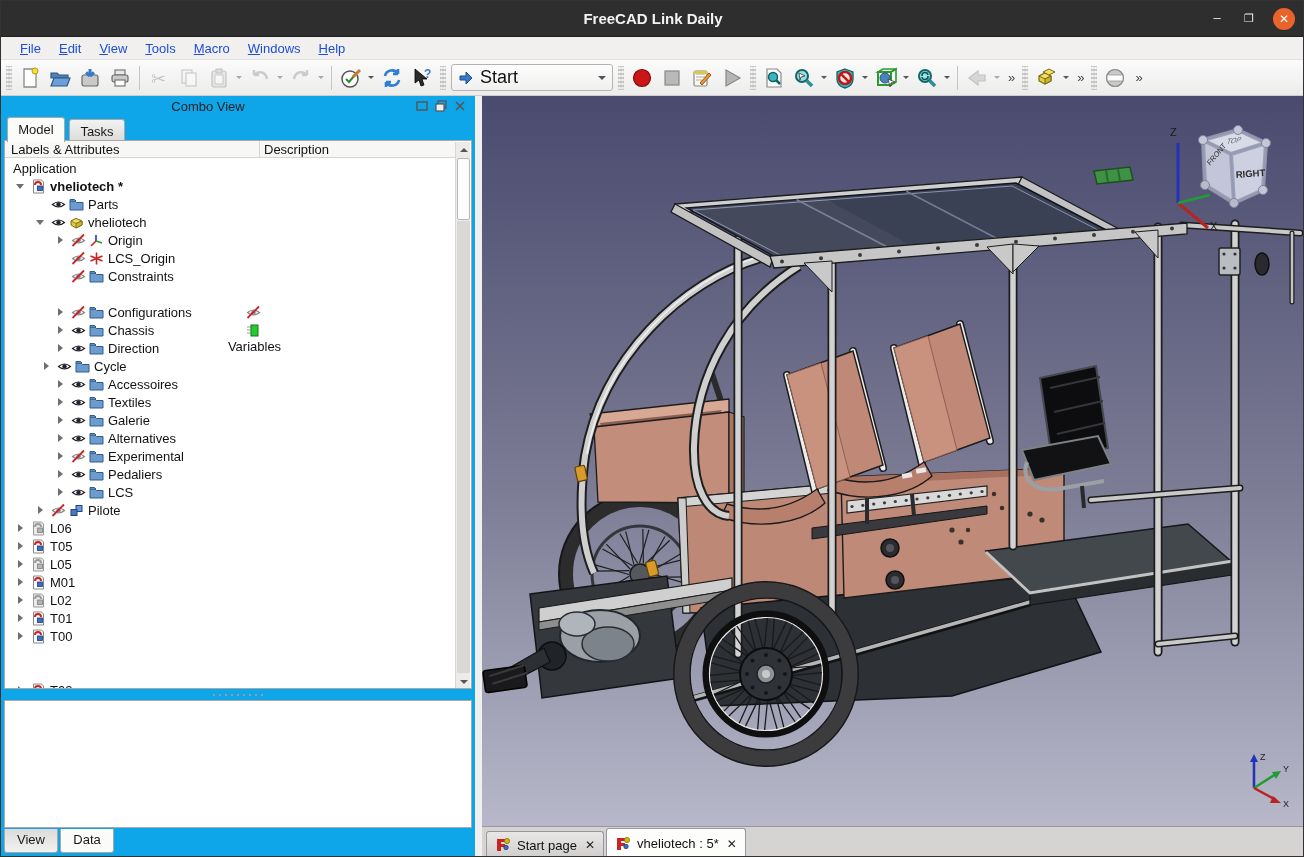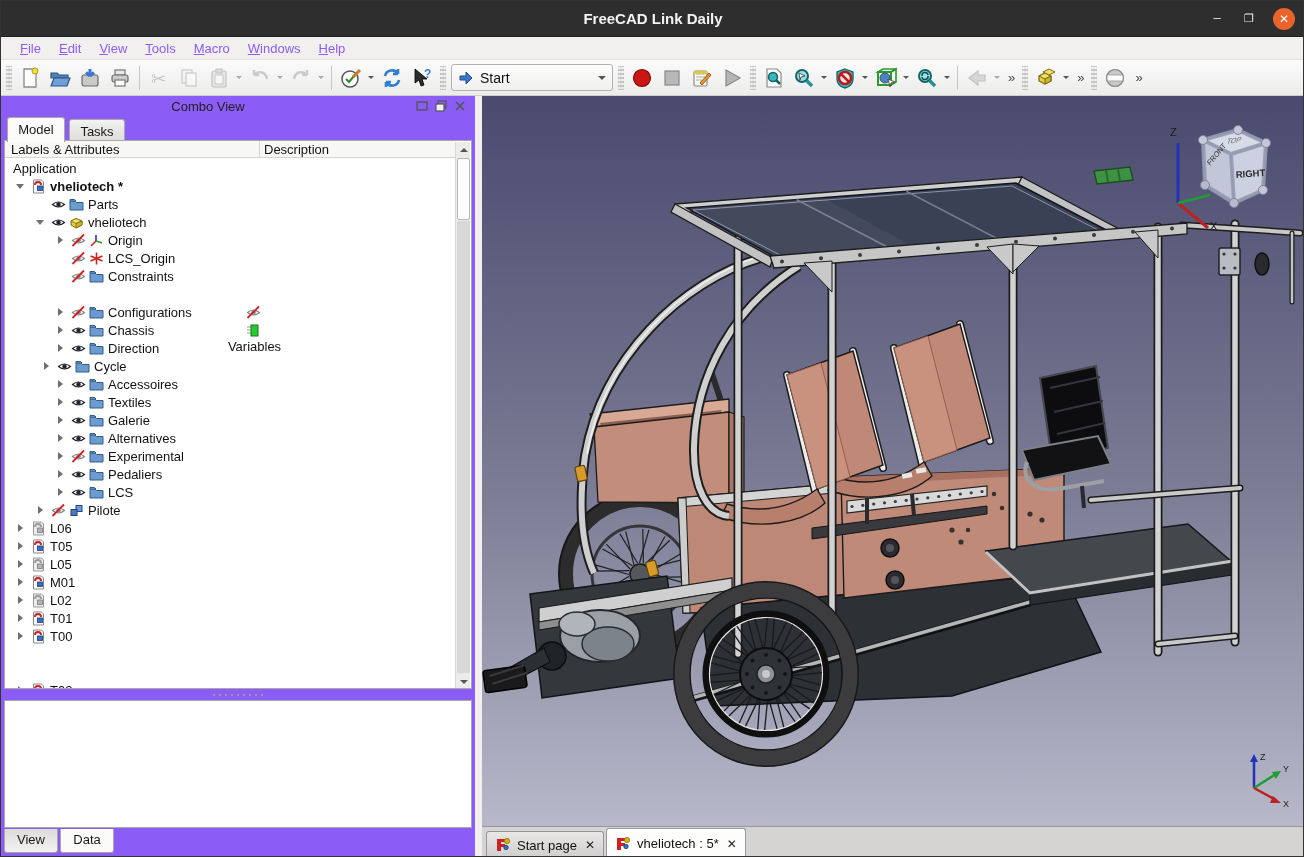--- a/index.html
+++ b/index.html
@@ -6,37 +6,37 @@
   *{box-sizing:border-box;font-family:"Liberation Sans","DejaVu Sans",sans-serif;}
   #win{position:relative;width:1304px;height:857px;background:#f1f0ef;overflow:hidden;border:1px solid #333;}
   
   #titlebar{position:absolute;left:0;top:0;width:1304px;height:36px;background:#2e2e2e;border-bottom:1px solid #1f1f1f;}
   #titletext{position:absolute;left:0;right:0;top:9px;text-align:center;color:#f3f3f3;font-size:15px;font-weight:bold;}
   .wbtn{position:absolute;top:7px;width:24px;height:22px;color:#e8e8e8;text-align:center;line-height:20px;font-size:13px;cursor:default;}
   #btn-min{right:76px;} #btn-max{right:44px;font-size:11px;}
   #btn-close{right:10px;width:22px;height:22px;border-radius:50%;background:#e9632a;color:#fff;line-height:22px;font-size:12px;font-weight:bold;}
   
   #menubar{position:absolute;left:0;top:36px;width:1304px;height:23px;background:#f1f0ef;border-bottom:1px solid #e2e1e0;display:flex;align-items:center;padding-left:10px;}
-  .mi{font-size:13px;color:#8b5cf6;padding:2px 9px;cursor:default;}
+  .mi{font-size:13px;color:#1d4ed8;padding:2px 9px;cursor:default;}
   .mi u{text-decoration:underline;}
   
   #toolbar{position:absolute;left:0;top:59px;width:1304px;height:36px;background:linear-gradient(#fbfbfb,#ececeb);border-bottom:1px solid #cfcecd;display:flex;align-items:center;padding-left:2px;}
   .tb-handle{width:6px;height:24px;margin:0 3px;background-image:radial-gradient(#b9b8b7 1px,transparent 1.2px);background-size:3px 4px;background-position:center;}
   .tb-sep{width:1px;height:24px;background:#c6c5c4;margin:0 4px;}
   .tbtn{width:28px;height:28px;border-radius:3px;display:flex;align-items:center;justify-content:center;margin:0 1px;}
   .tbtn.disabled{opacity:.45;filter:grayscale(1);}
   .tdd{width:13px;height:28px;display:flex;align-items:center;justify-content:center;margin-left:-2px;}
   .tdd::after{content:"";border:3.5px solid transparent;border-top-color:#555;margin-top:3px;}
   .tdd.disabled::after{border-top-color:#aaa;}
   .toverflow{font-size:13px;color:#444;padding:0 5px;letter-spacing:-1px;}
   #wb-combo{width:162px;height:27px;border:1px solid #b4b3b2;border-radius:3px;background:linear-gradient(#fdfdfd,#f0f0ef);display:flex;align-items:center;padding:0 6px;margin:0 2px;}
-  #wb-combo .lbl{font-size:14px;color:#111;margin-left:6px;flex:1;}
+  #wb-combo .lbl{font-size:18px;color:#111;margin-left:6px;flex:1;}
   #wb-combo .arr{border:4px solid transparent;border-top-color:#555;margin-top:4px;}
   
-  #combo{position:absolute;left:0;top:95px;width:474px;height:762px;background:#8b5cf6;}
+  #combo{position:absolute;left:0;top:95px;width:474px;height:762px;background:#0ea5e9;}
   #dock-title{position:absolute;left:0;top:0;width:100%;height:21px;}
   #dock-title .t{position:absolute;left:0;right:60px;top:3px;text-align:center;font-size:13px;color:#222;}
   .dockbtn{position:absolute;top:3px;width:16px;height:16px;color:#444;}
   
   .tab{position:absolute;height:23px;border:1px solid #a9a8a7;border-bottom:none;border-radius:3px 3px 0 0;font-size:13px;color:#1a1a1a;text-align:center;padding-top:4px;background:linear-gradient(#f2f2f1,#dcdbda);}
   .tab.active{background:#fbfbfa;height:25px;z-index:3;}
   
   #treeframe{position:absolute;left:3px;top:44px;width:468px;height:549px;background:#fff;border:1px solid #a9a8a7;overflow:hidden;}
   #treeheader{position:absolute;left:0;top:0;width:450px;height:17px;background:#f7f7f6;border-bottom:1px solid #d6d5d4;font-size:13px;color:#111;}
   #treeheader .c1{position:absolute;left:6px;top:1px;}

